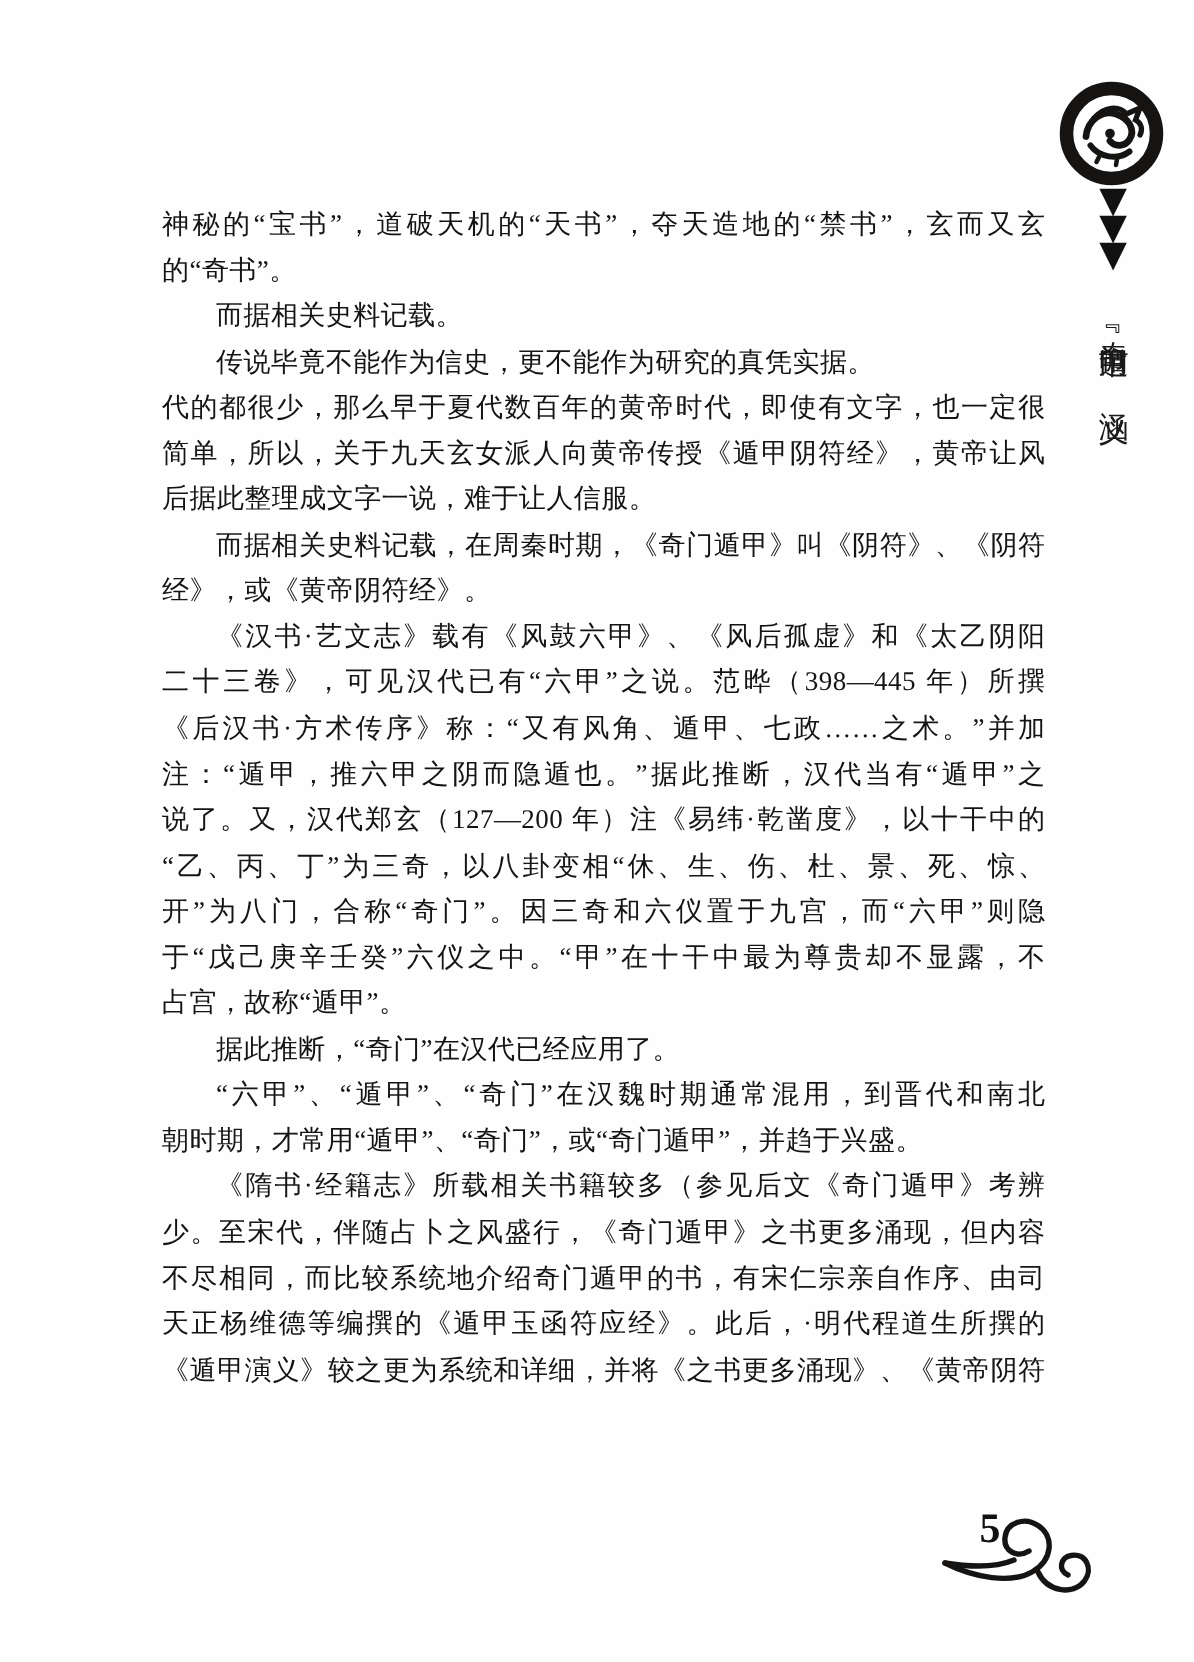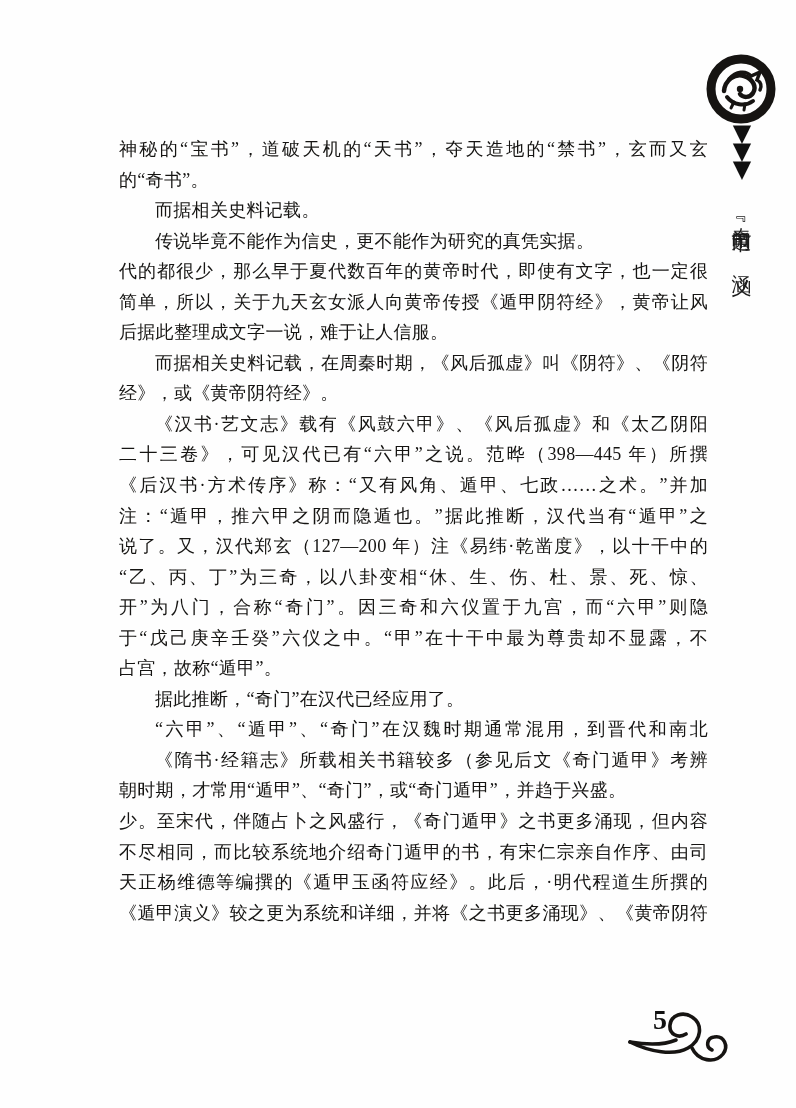--- a/index.html
+++ b/index.html
@@ -13,21 +13,21 @@
     height: 1108px;
     background: #fefefe;
     overflow: hidden;
     font-family: "Liberation Serif", "DejaVu Serif", serif;
     color: #151412;
   }
 
   
   .body-text {
     position: absolute;
-    left: 119px;
+    left: 108px;
     top: 134px;
     width: 589px;
   }
   .body-text .line {
     font-size: 18px;
     line-height: 30.55px;
     height: 30.55px;
     text-align: justify;
     text-align-last: justify;
     text-justify: inter-character;
@@ -120,35 +120,35 @@
   </div>
 
   <div class="body-text">
       <div class="line">神秘的“宝书”，道破天机的“天书”，夺天造地的“禁书”，玄而又玄</div>
       <div class="line end">的“奇书”。</div>
       <div class="line indent end">而据相关史料记载。</div>
       <div class="line indent end">传说毕竟不能作为信史，更不能作为研究的真凭实据。</div>
       <div class="line">代的都很少，那么早于夏代数百年的黄帝时代，即使有文字，也一定很</div>
       <div class="line">简单，所以，关于九天玄女派人向黄帝传授《遁甲阴符经》，黄帝让风</div>
       <div class="line end">后据此整理成文字一说，难于让人信服。</div>
-      <div class="line indent">而据相关史料记载，在周秦时期，《风后孤虚》叫《阴符》、《阴符</div>
+      <div class="line indent">而据相关史料记载，在周秦时期，《奇门遁甲》叫《阴符》、《阴符</div>
       <div class="line end">经》，或《黄帝阴符经》。</div>
       <div class="line indent">《汉书·艺文志》载有《风鼓六甲》、《风后孤虚》和《太乙阴阳</div>
       <div class="line">二十三卷》，可见汉代已有“六甲”之说。范晔（398—445 年）所撰</div>
       <div class="line">《后汉书·方术传序》称：“又有风角、遁甲、七政……之术。”并加</div>
       <div class="line">注：“遁甲，推六甲之阴而隐遁也。”据此推断，汉代当有“遁甲”之</div>
       <div class="line">说了。又，汉代郑玄（127—200 年）注《易纬·乾凿度》，以十干中的</div>
       <div class="line">“乙、丙、丁”为三奇，以八卦变相“休、生、伤、杜、景、死、惊、</div>
       <div class="line">开”为八门，合称“奇门”。因三奇和六仪置于九宫，而“六甲”则隐</div>
       <div class="line">于“戊己庚辛壬癸”六仪之中。“甲”在十干中最为尊贵却不显露，不</div>
       <div class="line end">占宫，故称“遁甲”。</div>
       <div class="line indent end">据此推断，“奇门”在汉代已经应用了。</div>
       <div class="line indent">“六甲”、“遁甲”、“奇门”在汉魏时期通常混用，到晋代和南北</div>
+      <div class="line end">朝时期，才常用“遁甲”、“奇门”，或“奇门遁甲”，并趋于兴盛。</div>
       <div class="line indent">《隋书·经籍志》所载相关书籍较多（参见后文《奇门遁甲》考辨</div>
-      <div class="line end">朝时期，才常用“遁甲”、“奇门”，或“奇门遁甲”，并趋于兴盛。</div>
       <div class="line">少。至宋代，伴随占卜之风盛行，《奇门遁甲》之书更多涌现，但内容</div>
       <div class="line">不尽相同，而比较系统地介绍奇门遁甲的书，有宋仁宗亲自作序、由司</div>
       <div class="line">天正杨维德等编撰的《遁甲玉函符应经》。此后，·明代程道生所撰的</div>
       <div class="line">《遁甲演义》较之更为系统和详细，并将《之书更多涌现》、《黄帝阴符</div>
     </div>
 
   <div class="page-number">5</div>
   <div class="cloud">
     <svg width="126" height="72" viewBox="0 0 126 72" xmlns="http://www.w3.org/2000/svg">
       <g stroke="#161412" fill="none" stroke-linecap="round" stroke-width="3.6">

